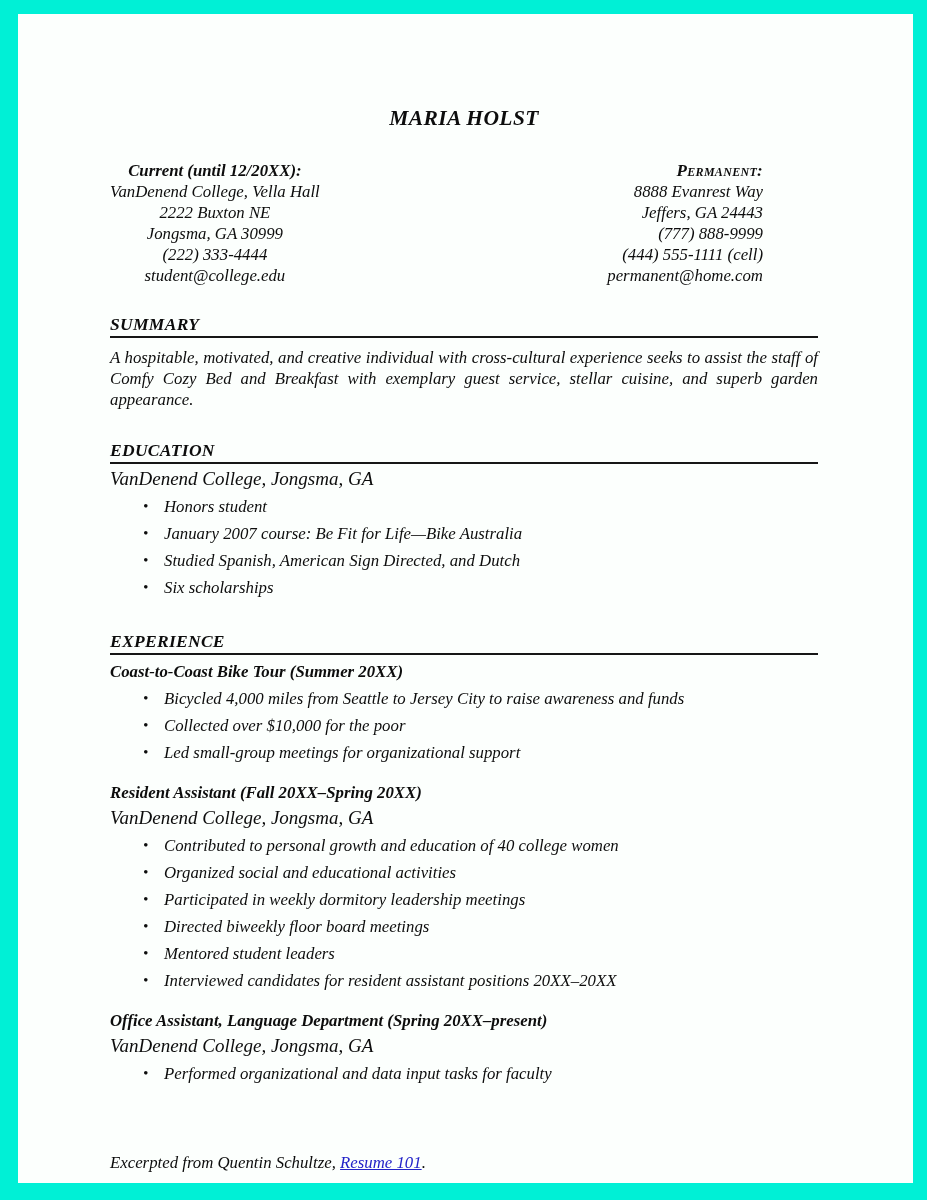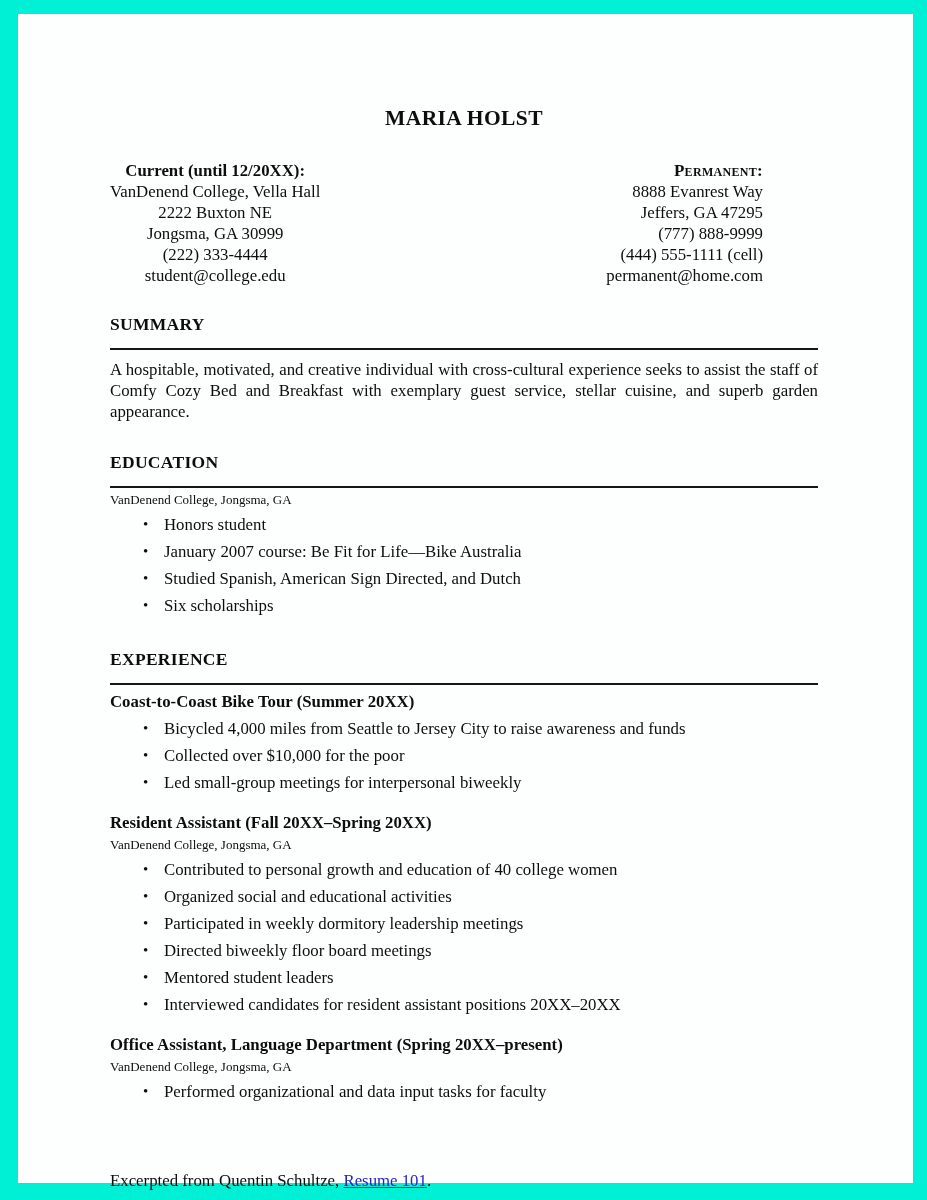--- a/index.html
+++ b/index.html
@@ -7,20 +7,21 @@
     width:927px; height:1200px;
     font-family:"Liberation Serif", serif;
     color:#0d0d0d;
     background:#ffffff;
   }
   .frame {
     position:relative;
     width:927px; height:1200px;
     background:#00f0d6;           
     overflow:hidden;
+    font-style:italic;
   }
   .page {
     position:absolute;
     left:18px; top:14px;
     width:895px; height:1169px;
     background:#fcfffd;
     box-sizing:border-box;
     padding:92px 95px 0 92px;
   }
   .name {
@@ -43,42 +44,42 @@
   .addr-label-sc {
     font-weight:bold;
     font-variant:small-caps;
     font-size:17px;
     letter-spacing:0.3px;
   }
   .section { margin-top:28px; }
   .section.tight { margin-top:30px; }
   .section-head {
     border-bottom:2px solid #161616;
-    padding-bottom:13px;
+    padding-bottom:1px;
   }
   .section-head h2 {
     margin:0;
     font-size:17.5px;
     font-weight:bold;
     letter-spacing:0.3px;
   }
   .summary-text {
     margin:9px 0 0;
     font-size:16.8px;
     line-height:21px;
     text-align:justify;
   }
   .degree, .job-title {
     margin:7px 0 0;
     font-size:16.8px;
     font-weight:bold;
   }
   .org-line {
     margin:4px 0 0;
-    font-size:13px;
+    font-size:19px;
   }
   ul.bullets {
     list-style:none;
     margin:3px 0 0;
     padding:0;
   }
   ul.bullets li {
     display:flex;
     margin-left:33px;
     font-size:16.8px;
@@ -112,21 +113,21 @@
         <div class="addr-label">Current (until 12/20XX):</div>
         <div>VanDenend College, Vella Hall</div>
         <div>2222 Buxton NE</div>
         <div>Jongsma, GA 30999</div>
         <div>(222) 333-4444</div>
         <div>student@college.edu</div>
       </div>
       <div class="addr-right">
         <div class="addr-label-sc">Permanent:</div>
         <div>8888 Evanrest Way</div>
-        <div>Jeffers, GA 47295</div>
+        <div>Jeffers, GA 24443</div>
         <div>(777) 888-9999</div>
         <div>(444) 555-1111 (cell)</div>
         <div>permanent@home.com</div>
       </div>
     </div>
 
     <div class="section">
       <div class="section-head">
         <h2>SUMMARY</h2>
       </div>
@@ -169,21 +170,21 @@
           <li>
               <span class="dot">•</span>
               <span>Bicycled 4,000 miles from Seattle to Jersey City to raise awareness and funds</span>
             </li>
           <li>
               <span class="dot">•</span>
               <span>Collected over $10,000 for the poor</span>
             </li>
           <li>
               <span class="dot">•</span>
-              <span>Led small-group meetings for interpersonal biweekly</span>
+              <span>Led small-group meetings for organizational support</span>
             </li>
         </ul>
       </div>
 
       <div class="job">
         <p class="job-title">Resident Assistant (Fall 20XX–Spring 20XX)</p>
         <p class="org-line">VanDenend College, Jongsma, GA</p>
         <ul class="bullets">
           <li>
               <span class="dot">•</span>

